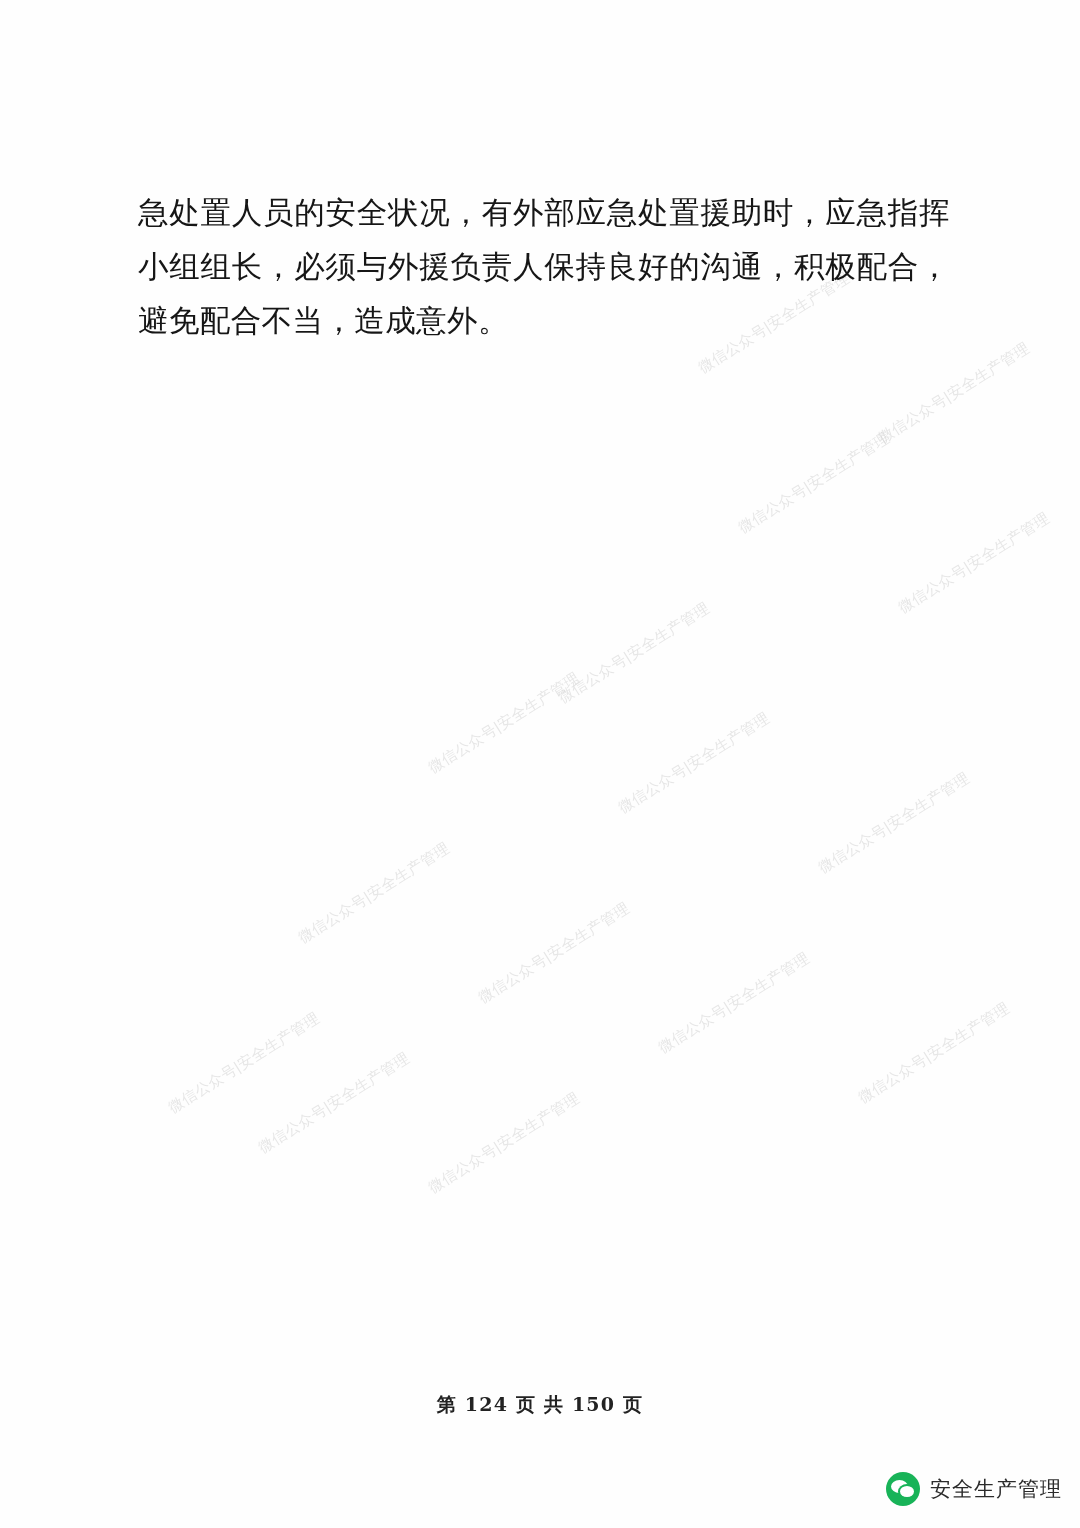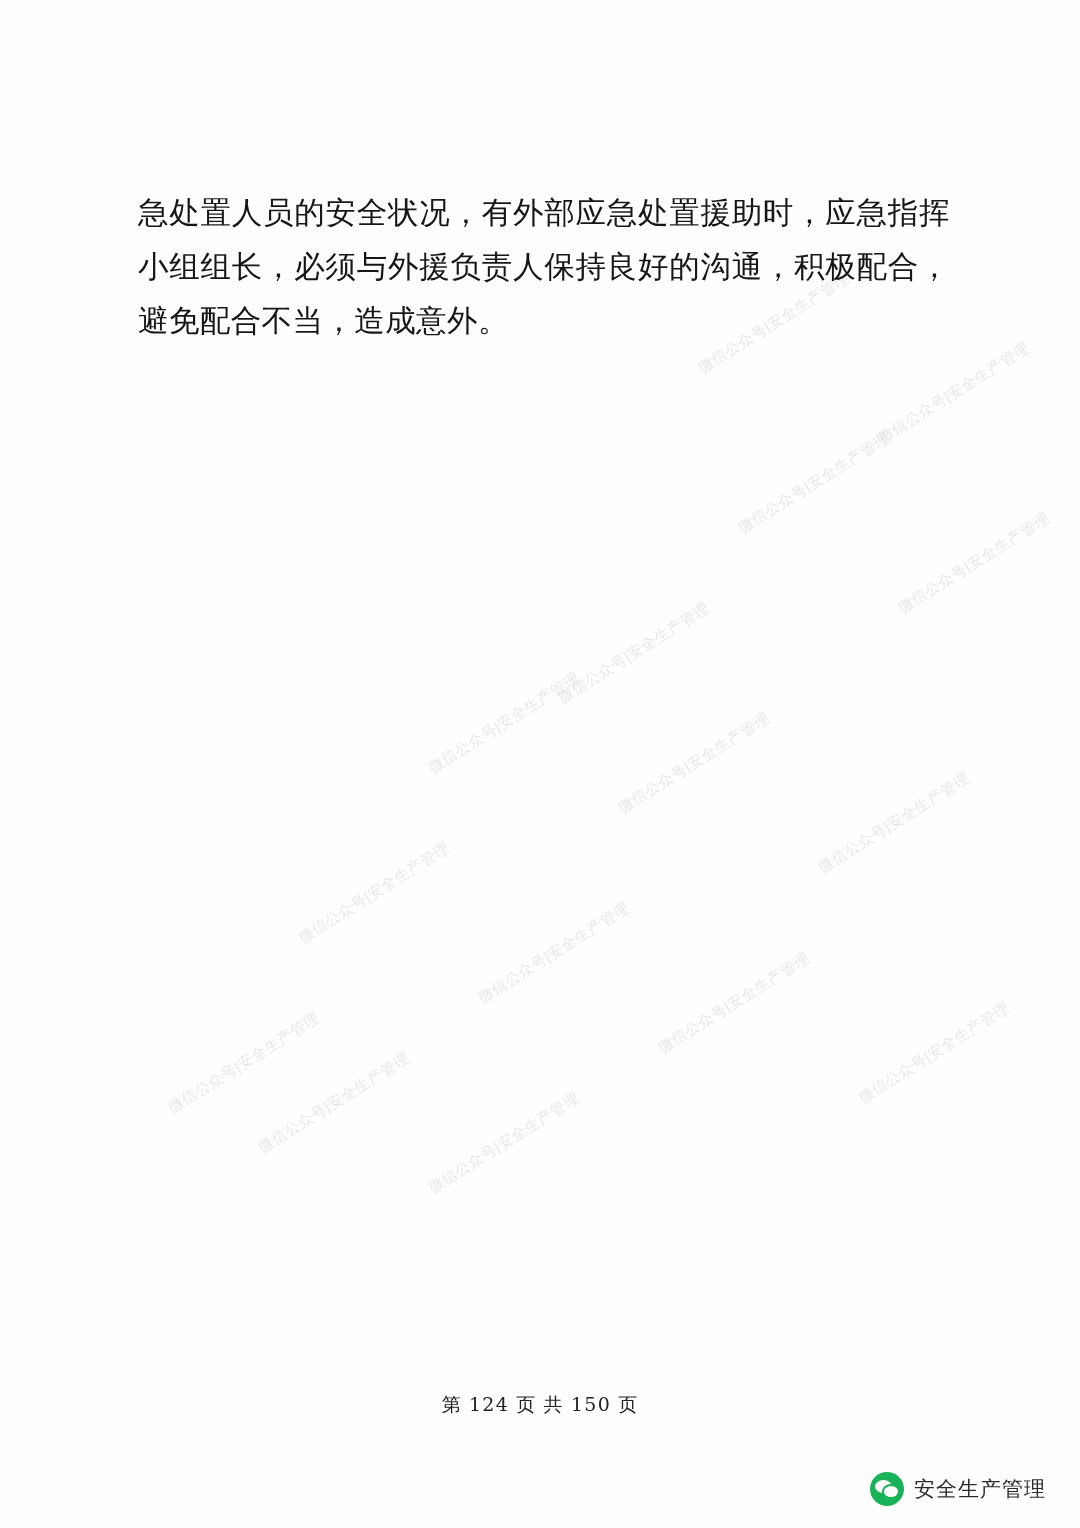--- a/index.html
+++ b/index.html
@@ -68,26 +68,27 @@
     position: absolute;
     left: 0;
     right: 0;
     top: 1392px;
     text-align: center;
     font-size: 19px;
     letter-spacing: 1.2px;
     color: #222;
     z-index: 3;
     font-family: "DejaVu Serif", "Liberation Serif", serif;
+    font-weight: bold;
   }
 
   
   .badge {
     position: absolute;
-    right: 34px;
+    right: 18px;
     bottom: 22px;
     display: flex;
     align-items: center;
     gap: 10px;
     z-index: 4;
     justify-content: flex-end;
   }
   .badge-logo {
     width: 34px;
     height: 34px;

